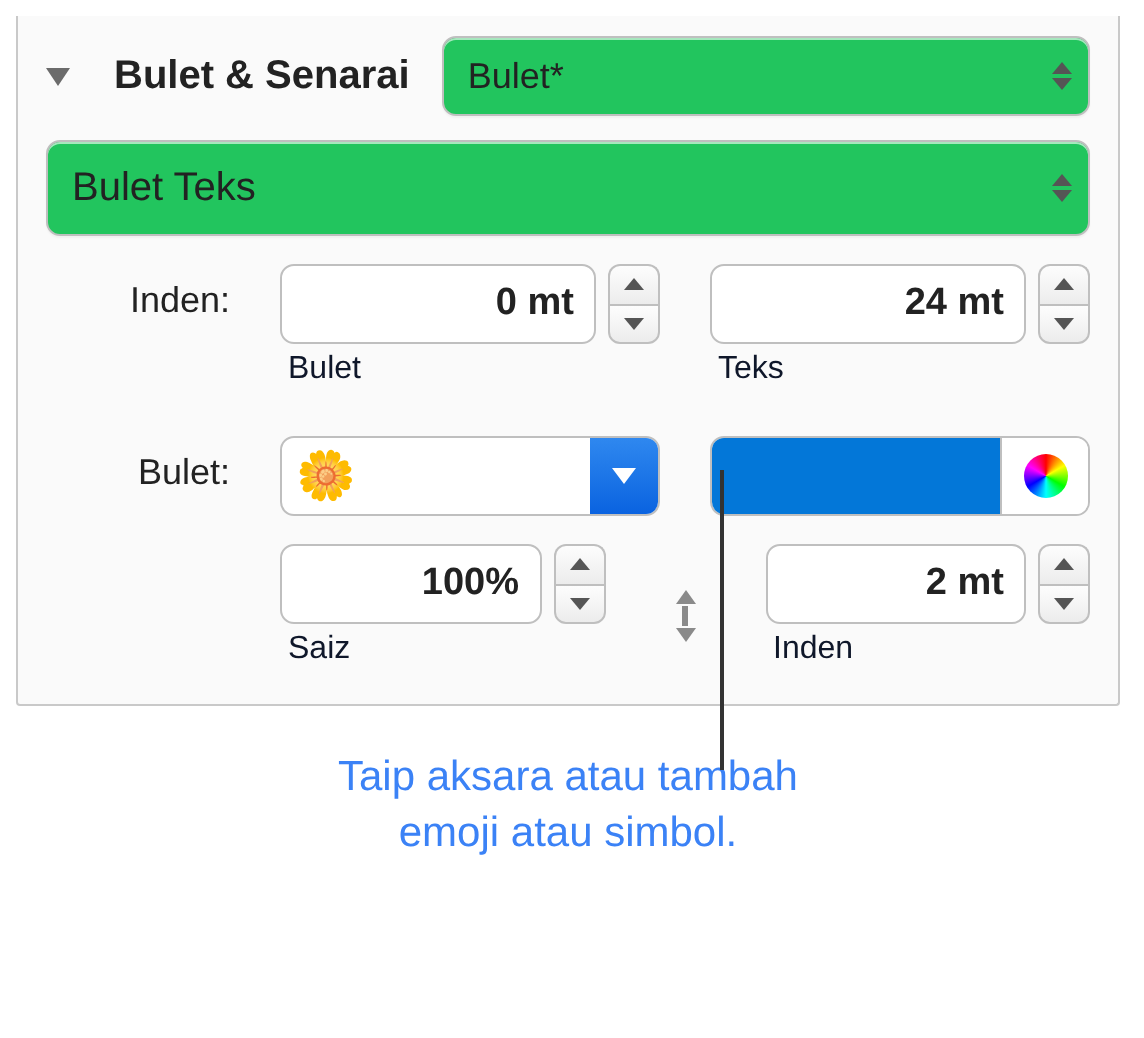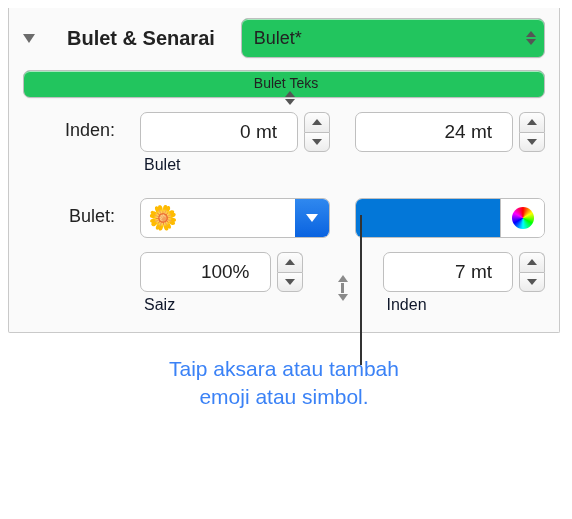--- a/index.html
+++ b/index.html
@@ -13,21 +13,21 @@
   .panel {
     width: 552px;
     margin: 8px;
     border: 1px solid #c9c9c9;
     border-top: none;
     border-radius: 0 0 2px 2px;
     background: #fafafa;
     padding: 10px 14px 18px 14px;
   }
   .row { display: flex; align-items: center; }
-  .header-row { gap: 26px; margin-bottom: 12px; }
+  .header-row { gap: 16px; margin-bottom: 12px; }
   .disclosure {
     width: 0; height: 0;
     border-left: 6px solid transparent;
     border-right: 6px solid transparent;
     border-top: 9px solid #6b6b6b;
     margin-right: 6px;
   }
   .section-title { font-weight: 600; font-size: 20px; flex: 0 0 auto; }
   .select-like {
     display: flex; align-items: center; justify-content: space-between;
@@ -42,43 +42,44 @@
     display: flex; flex-direction: column; align-items: center;
     gap: 2px; margin-left: 8px;
   }
   .arr-up, .arr-down { width: 0; height: 0; }
   .arr-up { border-left: 5px solid transparent; border-right: 5px solid transparent; border-bottom: 6px solid #555; }
   .arr-down { border-left: 5px solid transparent; border-right: 5px solid transparent; border-top: 6px solid #555; }
 
   .style-select { flex: 1; height: 40px; }
 
   .fullwidth-row { margin-bottom: 14px; }
-  .type-select { width: 100%; height: 28px; font-size: 14px; flex-direction: column; }
+  .type-select { width: 100%; height: 48px; font-size: 20px; }
 
   .form-grid {
     display: grid;
     grid-template-columns: 92px 1fr 1fr;
     column-gap: 18px;
     row-gap: 6px;
     align-items: start;
     gap: 25px;
   }
   .lbl { text-align: right; padding-top: 8px; font-size: 18px; color: #222; }
   .field-wrap { display: flex; flex-direction: column; align-items: stretch; }
   .stepper {
     display: flex; align-items: stretch; height: 40px;
   }
   .stepper .valbox {
     flex: 1;
     background: #fff;
     border: 1px solid #bfbfbf;
     border-radius: 7px;
     display: flex; align-items: center; justify-content: flex-end;
-    padding: 0 20px;
+    padding: 0 10px;
     font-size: 19px;
+    font-weight: bold;
   }
   .stepper .btns {
     display: flex; flex-direction: column;
     margin-left: 6px;
   }
   .step-btn {
     width: 26px; flex: 1;
     background: linear-gradient(#fdfdfd,#ececec);
     border: 1px solid #bfbfbf;
     display: flex; align-items: center; justify-content: center;
@@ -207,20 +208,21 @@
         <div class="valbox">24 mt</div>
         <div class="btns">
           <div class="step-btn">
               <span class="arr-up"></span>
             </div>
           <div class="step-btn">
               <span class="arr-down"></span>
             </div>
         </div>
       </div>
+      <div class="sub-label">Teks</div>
     </div>
   </div>
 
   <div class="form-grid" style="margin-top:24px">
     <div class="lbl">Bulet:</div>
 
     <div class="field-wrap">
       <div class="bullet-picker">
         <div class="emoji-cell">🌼</div>
         <div class="spacer"></div>
@@ -259,21 +261,21 @@
     </div>
 
     <div class="align-icon">
       <span class="bar-up"></span>
         <span class="shaft"></span>
         <span class="bar-dn"></span>
     </div>
 
     <div class="field-wrap">
       <div class="stepper">
-        <div class="valbox">7 mt</div>
+        <div class="valbox">2 mt</div>
         <div class="btns">
           <div class="step-btn">
               <span class="arr-up"></span>
             </div>
           <div class="step-btn">
               <span class="arr-down"></span>
             </div>
         </div>
       </div>
       <div class="sub-label">Inden</div>

